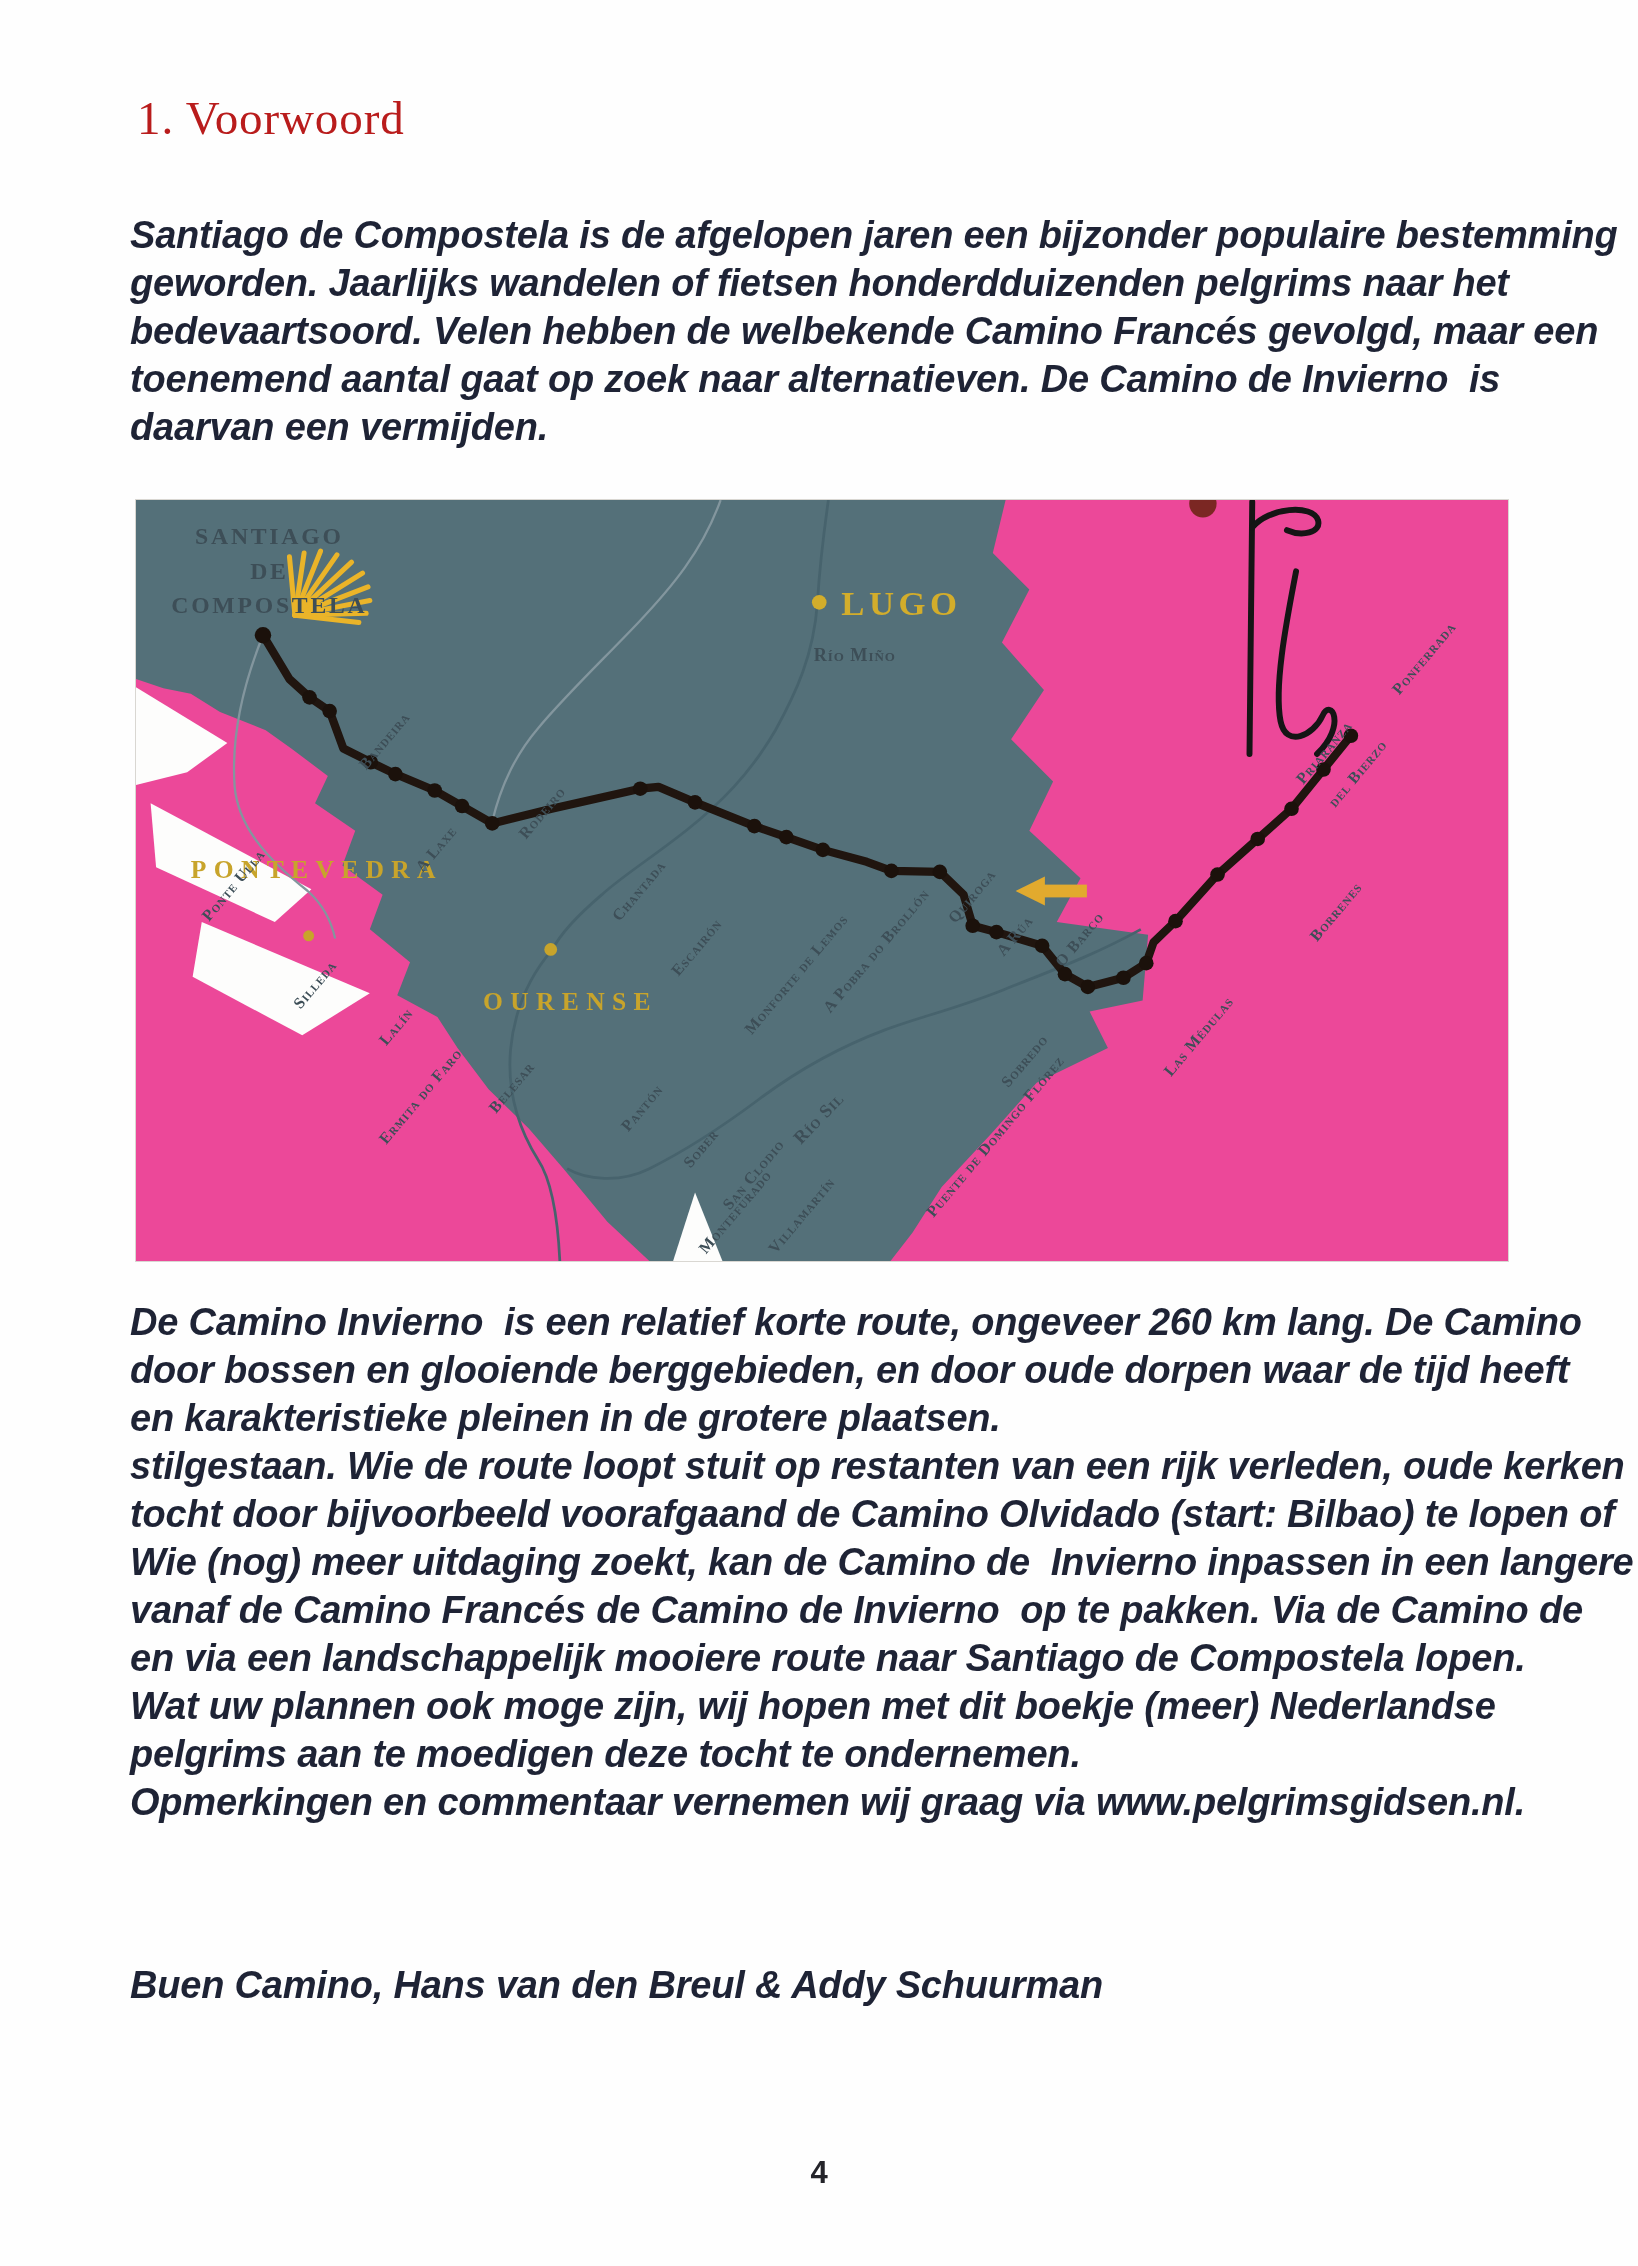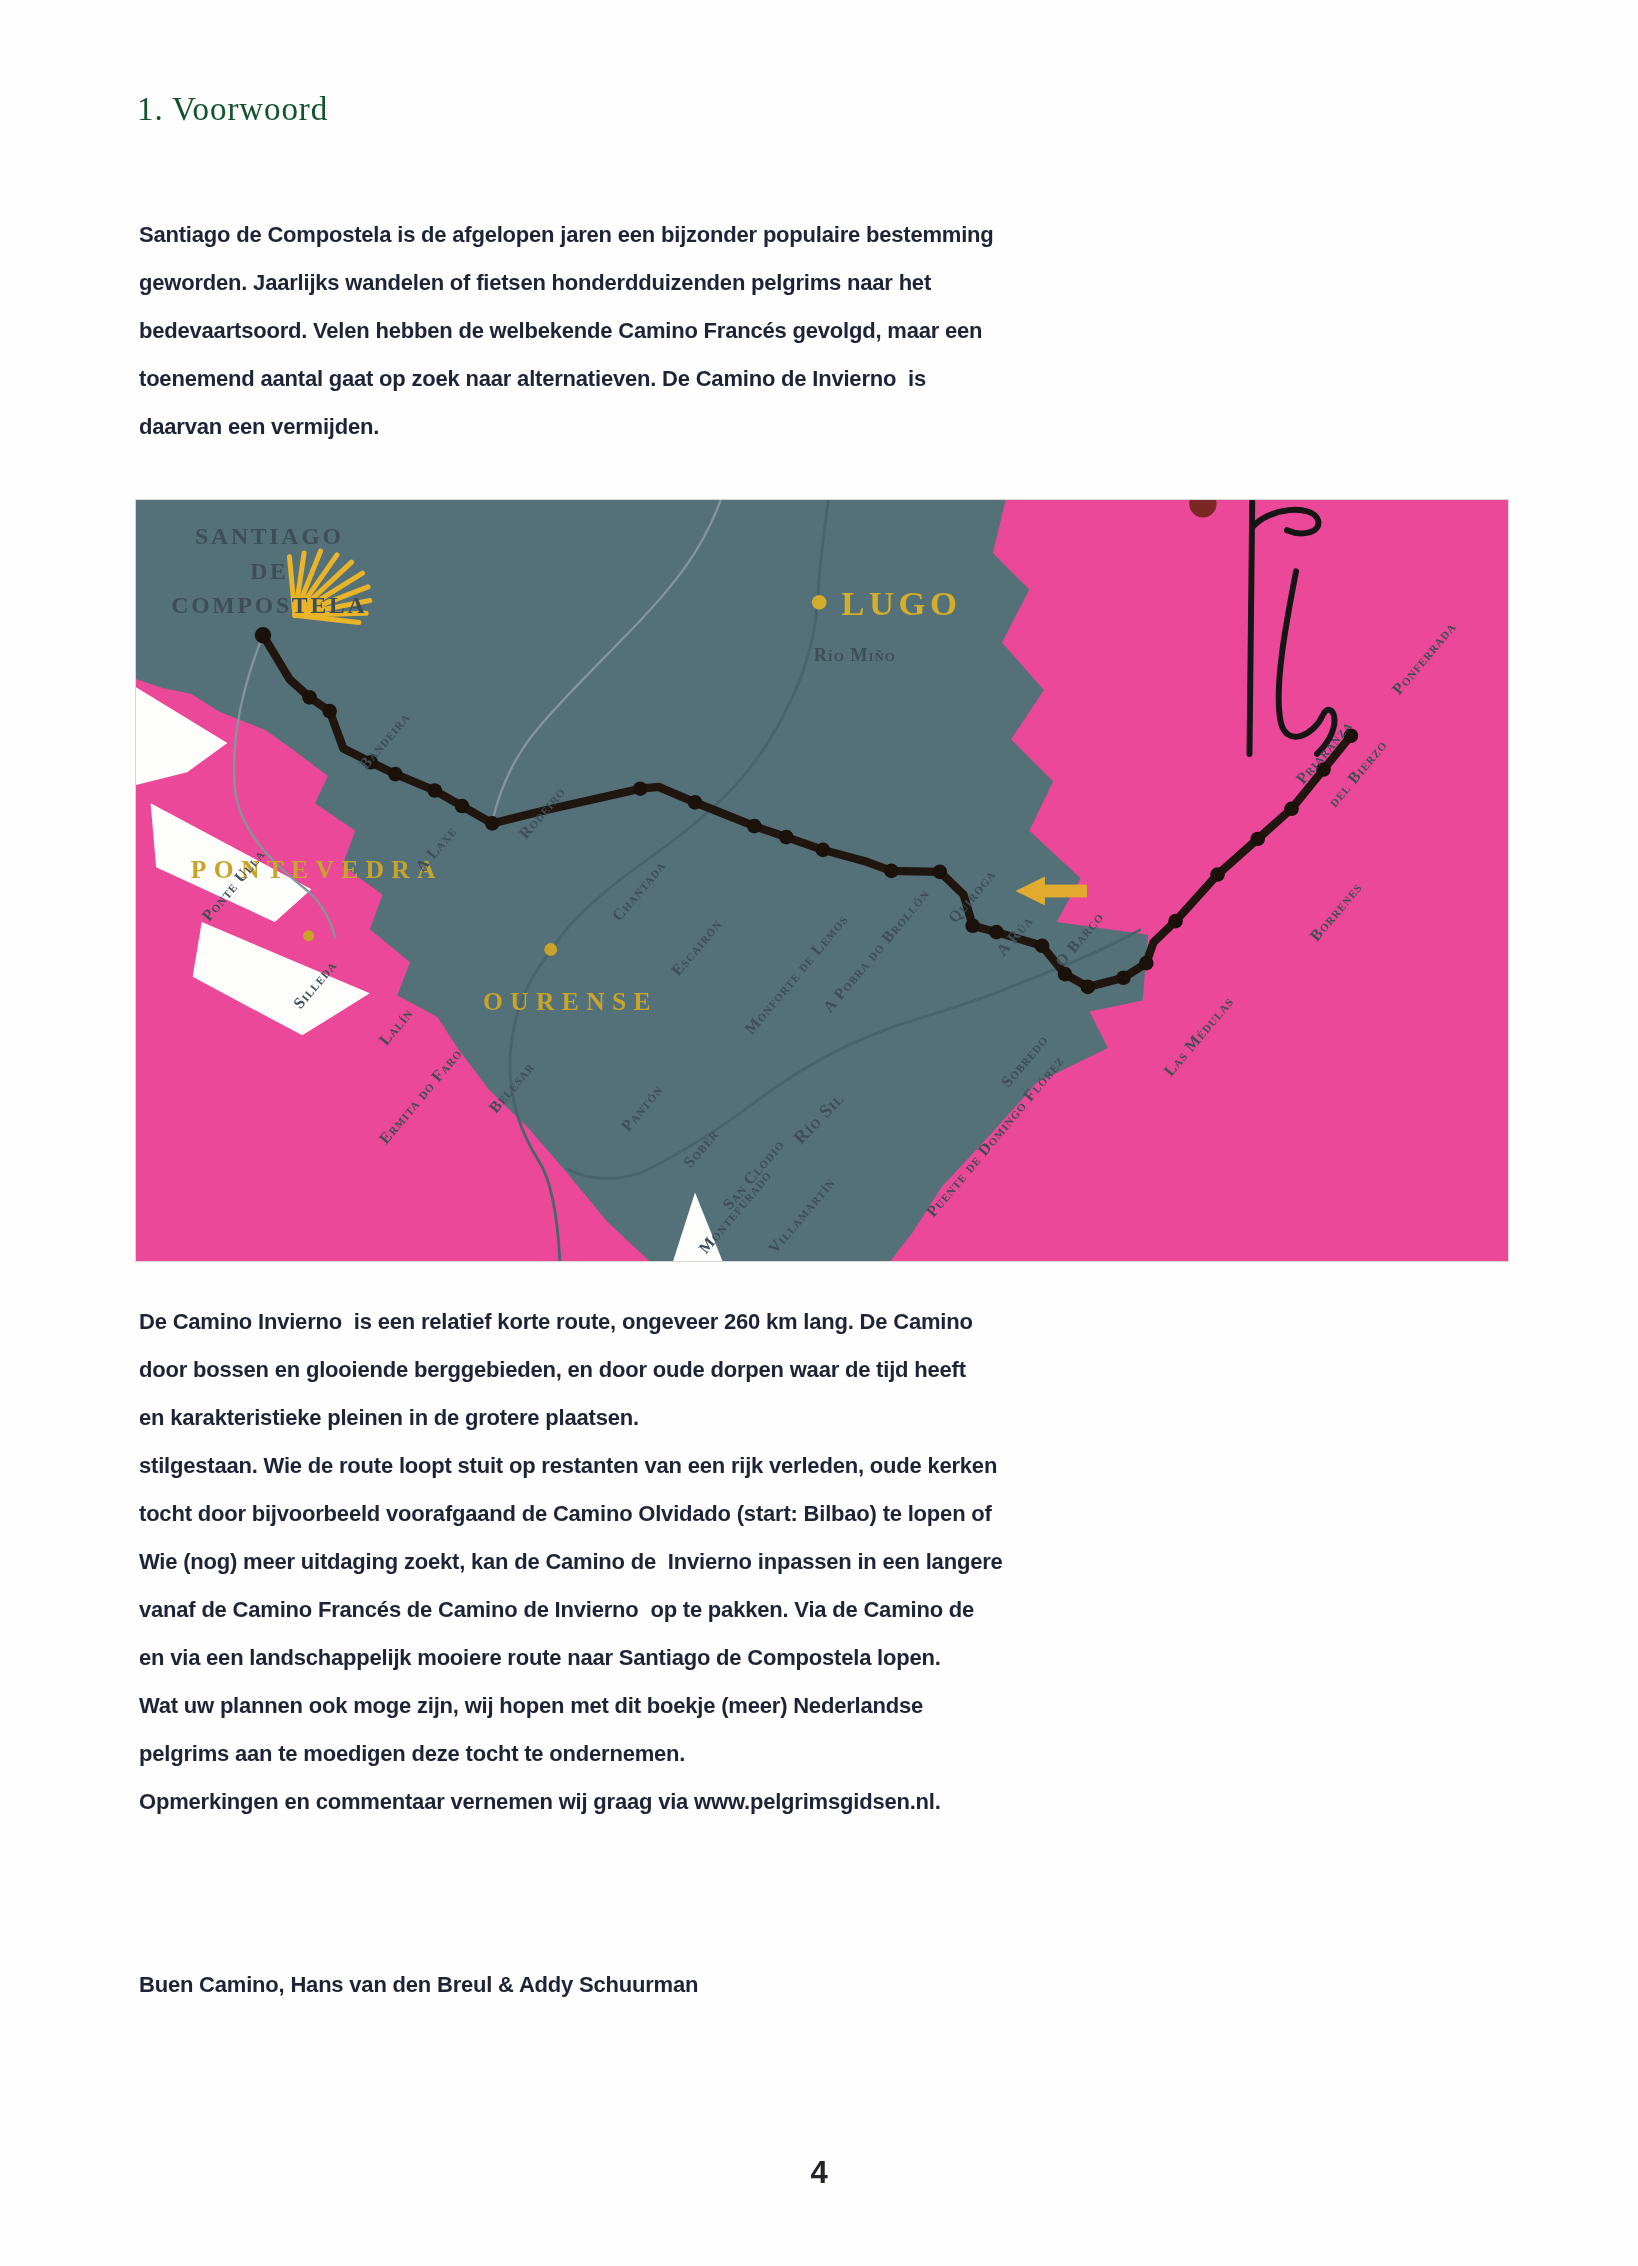--- a/index.html
+++ b/index.html
@@ -6,29 +6,30 @@
   .page{
     position:relative;
     width:1638px;height:2266px;
     background:#fefefe;
     font-family:"Liberation Sans",sans-serif;
     overflow:hidden;
   }
   .heading{
     position:absolute;left:137px;top:91px;
     font-family:"Liberation Serif",serif;
-    font-size:33px;font-weight:400;
-    color:#14532d;letter-spacing:0.9px;
+    font-size:47px;font-weight:400;
+    color:#b91c1c;letter-spacing:0.9px;
   }
   .bodytext{
-    position:absolute;left:139px;width:1371px;
+    position:absolute;left:130px;width:1371px;
     color:#1e2335;
-    font-size:22px;font-weight:700;
+    font-size:38px;font-weight:700;
     letter-spacing:-0.2px;
     line-height:48px;
+    font-style:italic;
   }
   .p1{top:211px;}
   .p2{top:1298px;}
   .signature{top:1961px;}
   .tline{white-space:pre;}
   .map-wrap{
     position:absolute;left:135px;top:499px;
     width:1372px;height:761px;
     border:0.9px solid #d9d7d2;
     background:#ec4899;

